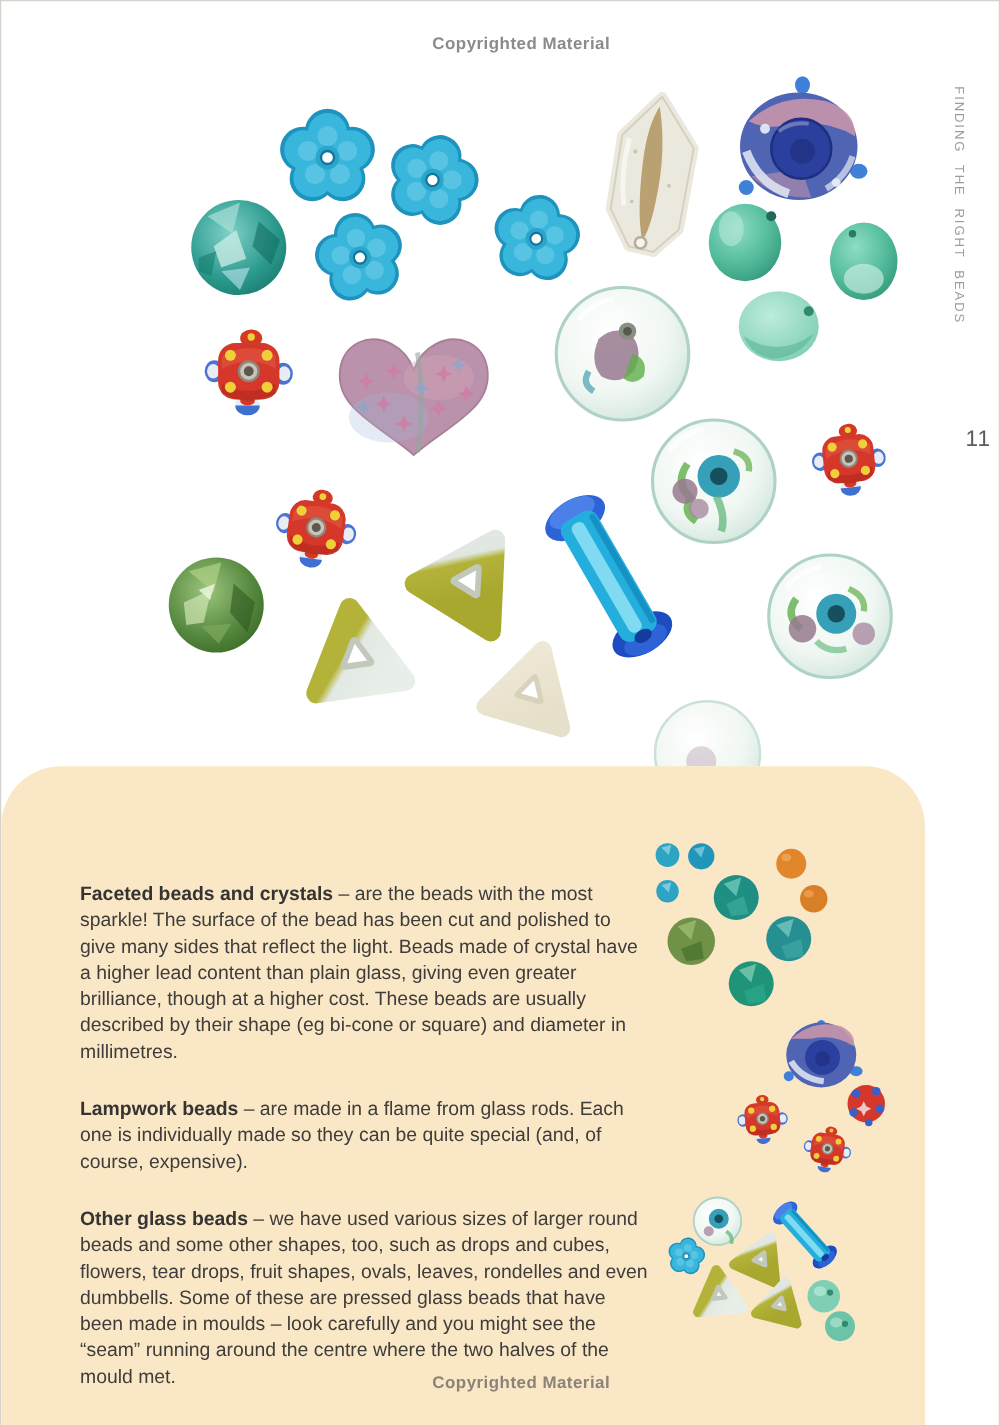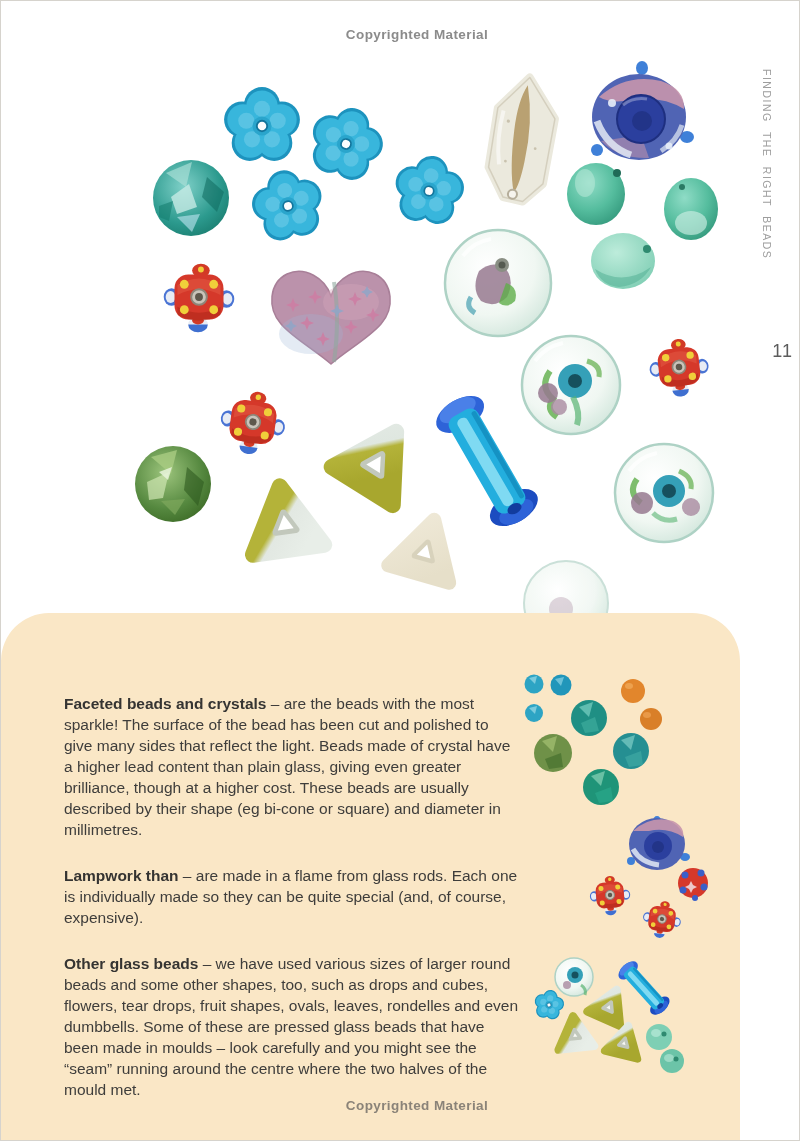--- a/index.html
+++ b/index.html
@@ -24,21 +24,21 @@
   .page-number{
     position:absolute;left:752px;top:340px;width:40px;text-align:right;
     font-size:18px;color:#5c5c5c;letter-spacing:1px;
   }
   .panel{
     position:absolute;left:0;top:612px;width:739px;height:529px;
     background:#fae7c6;border-radius:48px 48px 0 0;
   }
   .text-col{position:absolute;left:63px;top:76px;width:455px;}
   .text-col p{
-    margin:4px 0 25px 0;font-size:15.5px;line-height:21px;color:#3e3d3b;
+    margin:16px 0 25px 0;font-size:15.5px;line-height:21px;color:#3e3d3b;
   }
   .text-col b{font-weight:700;color:#353432;}
   .cluster-svg{position:absolute;left:500px;top:660px;}
 </style>
 </head>
 <body>
 
 <div class="page">
 
   <div class="watermark top">Copyrighted Material</div>
@@ -312,21 +312,21 @@
       <circle cx="560" cy="608" r="12" fill="#a98aa0" opacity="0.35"></circle>
     </g>
   </svg>
 
   <div class="sidebar-title">FINDING THE RIGHT BEADS</div>
   <div class="page-number">11</div>
 
   <div class="panel">
     <div class="text-col">
       <p><b>Faceted beads and crystals</b><span> – are the beads with the most sparkle! The surface of the bead has been cut and polished to give many sides that reflect the light. Beads made of crystal have a higher lead content than plain glass, giving even greater brilliance, though at a higher cost. These beads are usually described by their shape (eg bi-cone or square) and diameter in millimetres.</span></p>
-      <p><b>Lampwork than</b><span> – are made in a flame from glass rods. Each one is individually made so they can be quite special (and, of course, expensive).</span></p>
+      <p><b>Lampwork beads</b><span> – are made in a flame from glass rods. Each one is individually made so they can be quite special (and, of course, expensive).</span></p>
       <p><b>Other glass beads</b><span> – we have used various sizes of larger round beads and some other shapes, too, such as drops and cubes, flowers, tear drops, fruit shapes, ovals, leaves, rondelles and even dumbbells. Some of these are pressed glass beads that have been made in moulds – look carefully and you might see the “seam” running around the centre where the two halves of the mould met.</span></p>
     </div>
   </div>
 
   <svg class="cluster-svg" width="220" height="420" viewBox="0 0 220 420">
     <defs>
       <radialGradient id="gClear2" cx="40%" cy="35%" r="75%">
         <stop offset="0%" stop-color="#ffffff"></stop>
         <stop offset="60%" stop-color="#f0f7f2"></stop>
         <stop offset="100%" stop-color="#cde4d9"></stop>

